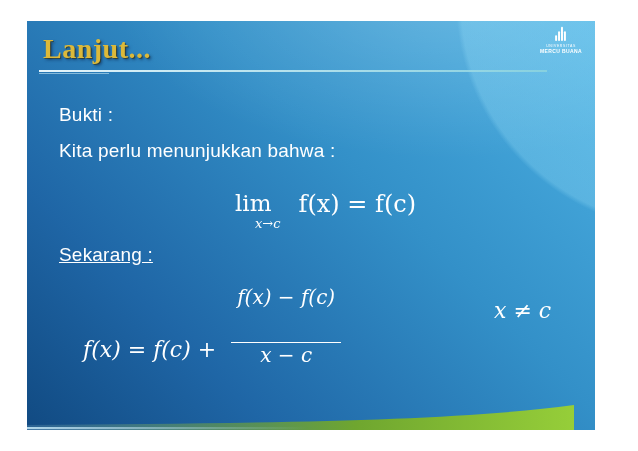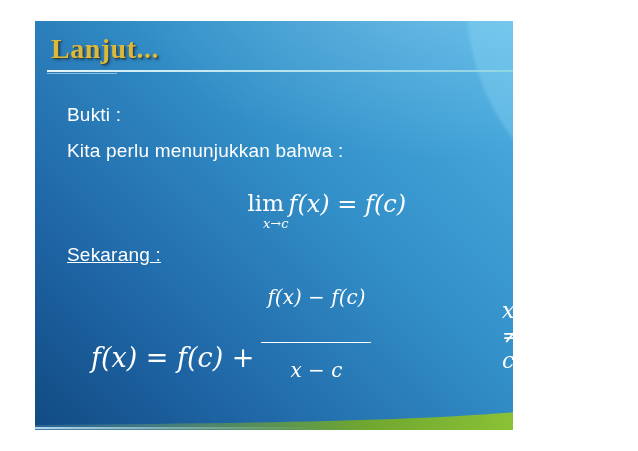--- a/index.html
+++ b/index.html
@@ -1,20 +1,20 @@
 <!DOCTYPE html>
 <html><head>
 <meta charset="utf-8">
 <style>
   html,body{margin:0;padding:0;background:#ffffff;}
   body{width:638px;height:451px;position:relative;overflow:hidden;
        font-family:"Liberation Sans",sans-serif;}
 
   .slide{
-    position:absolute;left:35px;top:21px;width:478px;height:409px;overflow:hidden;
+    position:absolute;left:27px;top:21px;width:568px;height:409px;overflow:hidden;
     background:
       radial-gradient(circle 230px at 659px -20px, rgba(150,222,248,0.30) 0 225px, rgba(150,222,248,0) 230px),
       radial-gradient(ellipse 480px 240px at 420px -30px, rgba(255,255,255,0.18), rgba(255,255,255,0) 70%),
       linear-gradient(225deg,#4db2e4 0%,#3390c8 40%,#1f66a6 75%,#114a82 100%);
   }
 
   .title{
     position:absolute;left:16px;top:12px;margin:0;
     font-family:"Liberation Serif",serif;font-weight:bold;
     font-size:28px;letter-spacing:.5px;color:#dcb93a;
@@ -31,31 +31,31 @@
   .logo-l2{font-size:5px;font-weight:bold;letter-spacing:.4px;line-height:1.2;}
 
   .line{position:absolute;left:32px;margin:0;color:#ffffff;font-size:19px;letter-spacing:.2px;}
   .l1{top:83px;}
   .l2{top:119px;}
   .l3{top:223px;text-decoration:underline;}
 
   .mathfont{font-family:"DejaVu Serif",serif;color:#ffffff;}
 
   .limit{position:absolute;left:208px;top:170px;display:flex;align-items:flex-start;}
-  .limcol{display:flex;flex-direction:column;align-items:center;}
+  .limcol{display:flex;flex-direction:column;}
   .limop{font-size:23px;line-height:1.05;font-style:normal;}
   .limsub{font-size:13px;font-style:italic;margin-top:1px;margin-left:20px;}
-  .limexpr{font-size:24px;font-style:italic;margin-left:0;line-height:1.1;}
+  .limexpr{font-size:24px;margin-left:18px;line-height:1.1;}
 
   .equation{position:absolute;left:56px;top:264px;display:flex;align-items:center;font-style:italic;}
-  .mi{font-size:27px;margin-top:47px;}
-  .frac{display:inline-flex;flex-direction:column;align-items:flex-end;margin:0 7px;
+  .mi{font-size:22px;margin-top:47px;}
+  .frac{display:inline-flex;flex-direction:column;align-items:flex-end;margin:0 15px;
         font-size:20px;line-height:1.2;gap:32px;}
   .num{padding:0 6px 1px;}
-  .den{border-top:1.6px solid #ffffff;padding:15px 10px 0;align-self:stretch;text-align:center;}
+  .den{border-top:1.6px solid #ffffff;padding:0 10px 0;align-self:stretch;text-align:center;}
   .cond{position:absolute;left:467px;top:277px;font-size:22px;font-style:italic;}
 
   .band{position:absolute;left:0;bottom:0;}
 </style>
 </head>
 <body>
 
 <div class="slide">
 
   <h1 class="title">Lanjut...</h1>

